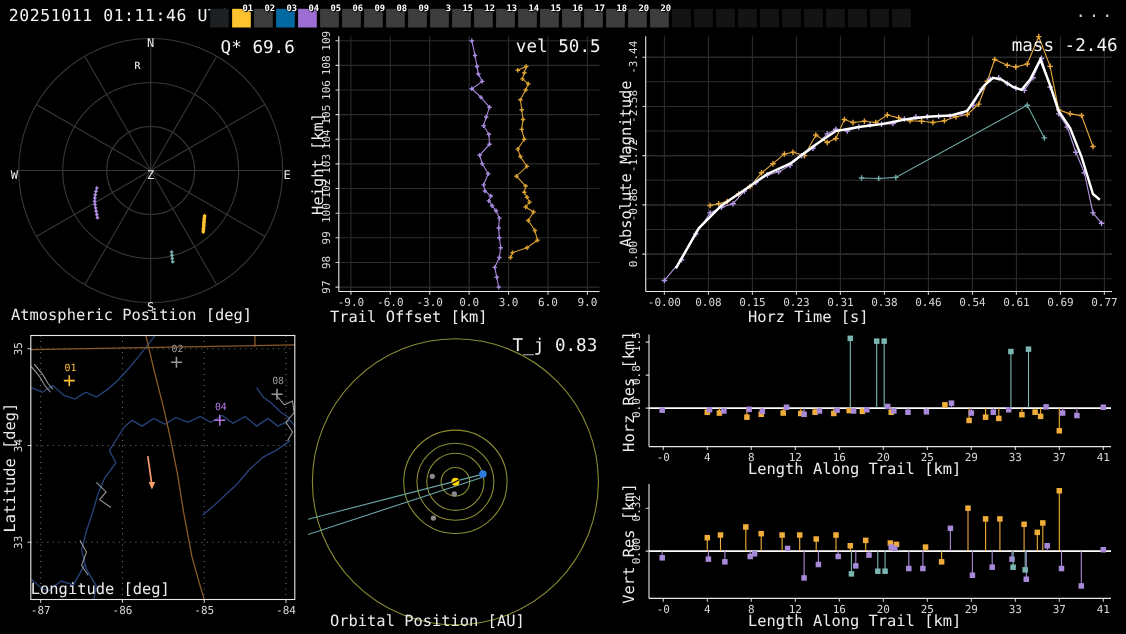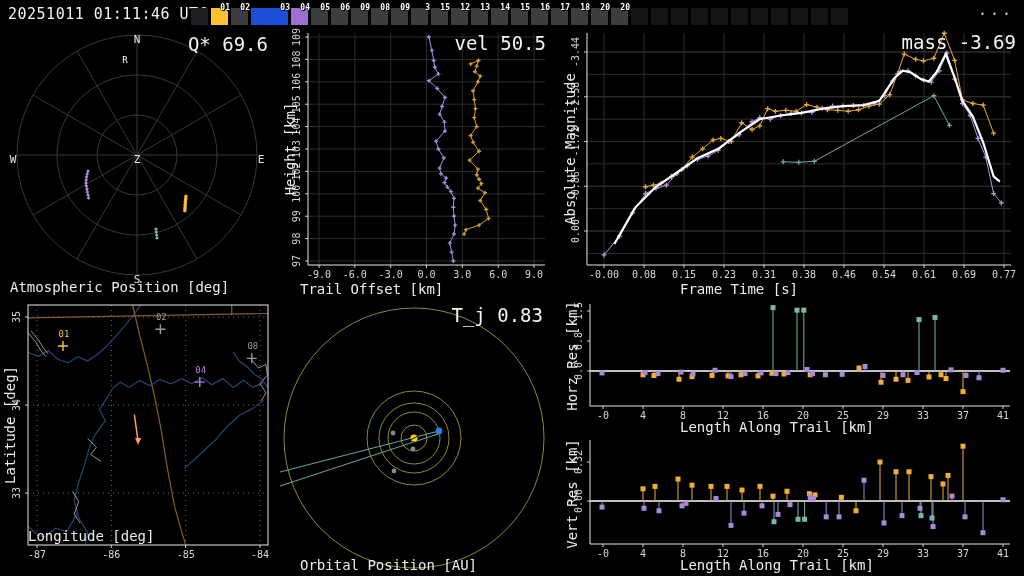--- a/index.html
+++ b/index.html
@@ -12,36 +12,36 @@
   .stn{width:17px;height:17px;background:#3d3d3d;position:relative;flex:0 0 17px;}
   .stn.spacer{background:#1c2023;}
   .stn.empty{background:#141414;}
   .stn .lbl{position:absolute;top:-5px;right:-2px;font-size:8px;font-weight:bold;color:#fff;
             text-shadow:0 0 2px #000,1px 1px 0 #000,-1px -1px 0 #000;}
   #ellipsis{right:10px;top:1px;font-size:15px;color:#cfcfcf;letter-spacing:3px;}
   svg{position:absolute;display:block;}
   .xlabel,.title{font-size:14px;text-align:left;color:#ececec;white-space:nowrap;}
   .ylabel{font-size:14px;text-align:center;color:#ececec;transform:rotate(-90deg);
           height:14px;line-height:14px;white-space:nowrap;}
-  .stat{font-size:19px;text-align:right;color:#f4f4f4;white-space:nowrap;}
+  .stat{font-size:16px;text-align:right;color:#f4f4f4;white-space:nowrap;}
 </style>
 </head>
 <body>
 
 <div id="topbar" class="abs">
   <div id="timestamp" class="abs">20251011 01:11:46 UTC</div>
   <div id="stations" class="abs">
       <div class="stn spacer"></div>
       <div class="stn" style="background: rgb(253, 194, 47);">
         <span class="lbl">01</span>
       </div>
       <div class="stn">
         <span class="lbl">02</span>
       </div>
-      <div class="stn" style="background: #1d4ed8; padding-left: 20px;">
+      <div class="stn" style="background: #0369a1;">
         <span class="lbl">03</span>
       </div>
       <div class="stn" style="background: rgb(157, 111, 212);">
         <span class="lbl">04</span>
       </div>
       <div class="stn">
         <span class="lbl">05</span>
       </div>
       <div class="stn">
         <span class="lbl">06</span>
@@ -732,28 +732,28 @@
     <line x1="372" y1="65" x2="372" y2="82.0625" stroke="#7ab5b0"></line>
     <rect x="211.5" y="83.21875" width="5" height="5" fill="#7ab5b0"></rect>
     <rect x="235.5" y="80.78125" width="5" height="5" fill="#7ab5b0"></rect>
     <rect x="242.1" y="80.78125" width="5" height="5" fill="#7ab5b0"></rect>
     <rect x="358.5" y="77.125" width="5" height="5" fill="#7ab5b0"></rect>
     <rect x="369.5" y="79.5625" width="5" height="5" fill="#7ab5b0"></rect>
   </svg>
 
 <div class="abs stat" style="left:148px;top:33px;width:120px">Q* 69.6</div>
 <div class="abs stat" style="left:388px;top:32px;width:158px">vel 50.5</div>
-<div class="abs stat" style="left:840px;top:31px;width:176px">mass -3.69</div>
+<div class="abs stat" style="left:840px;top:31px;width:176px">mass -2.46</div>
 <div class="abs stat" style="left:385px;top:304px;width:158px">T_j 0.83</div>
 
 <div class="abs title" style="left:10px;top:279px;width:260px">Atmospheric Position [deg]</div>
 <div class="abs title" style="left:300px;top:557px;width:240px">Orbital Position [AU]</div>
 
 <div class="abs xlabel" style="left:300px;top:281px;width:260px">Trail Offset [km]</div>
-<div class="abs xlabel" style="left:680px;top:281px;width:240px">Frame Time [s]</div>
+<div class="abs xlabel" style="left:680px;top:281px;width:240px">Horz Time [s]</div>
 <div class="abs xlabel" style="left:28px;top:528px;width:240px">Longitude [deg]</div>
 <div class="abs xlabel" style="left:680px;top:419px;width:240px">Length Along Trail [km]</div>
 <div class="abs xlabel" style="left:680px;top:557px;width:240px">Length Along Trail [km]</div>
 
 <div class="abs ylabel" style="left:235px;top:142px;width:110px">Height [km]</div>
 <div class="abs ylabel" style="left:470px;top:142px;width:200px">Absolute Magnitude</div>
 <div class="abs ylabel" style="left:-65px;top:418px;width:150px">Latitude [deg]</div>
 <div class="abs ylabel" style="left:512px;top:349px;width:120px">Horz Res [km]</div>
 <div class="abs ylabel" style="left:512px;top:487px;width:120px">Vert Res [km]</div>
 

